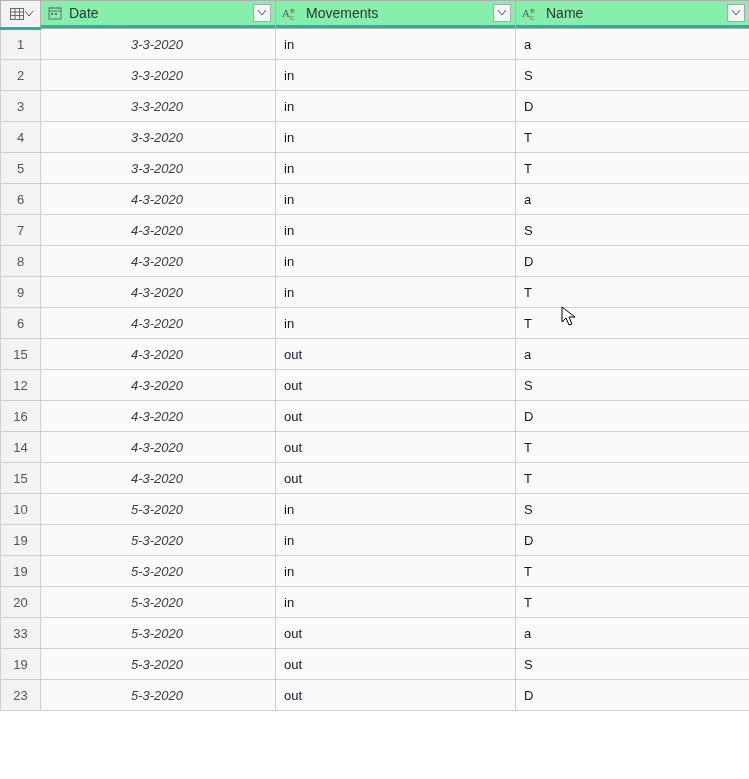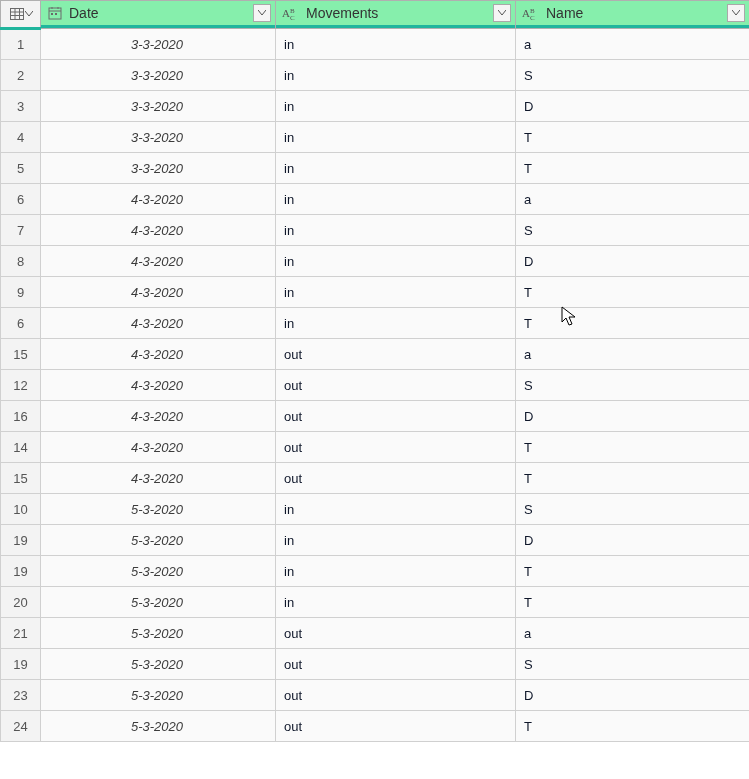--- a/index.html
+++ b/index.html
@@ -292,41 +292,35 @@
         <td class="c-text">in</td>
         <td class="c-text">T</td>
       </tr>
       <tr>
         <td class="rownum">20</td>
         <td class="c-date">5-3-2020</td>
         <td class="c-text">in</td>
         <td class="c-text">T</td>
       </tr>
       <tr>
-        <td class="rownum">21</td>
+        <td class="rownum">33</td>
         <td class="c-date">5-3-2020</td>
         <td class="c-text">out</td>
         <td class="c-text">a</td>
       </tr>
       <tr>
         <td class="rownum">19</td>
         <td class="c-date">5-3-2020</td>
         <td class="c-text">out</td>
         <td class="c-text">S</td>
       </tr>
       <tr>
         <td class="rownum">23</td>
         <td class="c-date">5-3-2020</td>
         <td class="c-text">out</td>
         <td class="c-text">D</td>
-      </tr>
-      <tr>
-        <td class="rownum">24</td>
-        <td class="c-date">5-3-2020</td>
-        <td class="c-text">out</td>
-        <td class="c-text">T</td>
       </tr>
     </tbody>
 </table>
 
 <svg class="cursor" id="cursor" width="18" height="22" viewBox="0 0 18 22" style="left: 561px; top: 306px;">
   <path d="M1 1 L1 16 L5 12 L8 19 L11 18 L8 11 L14 11 Z" fill="#fff" stroke="#000" stroke-width="1"></path>
 </svg>
 
 </body></html>

